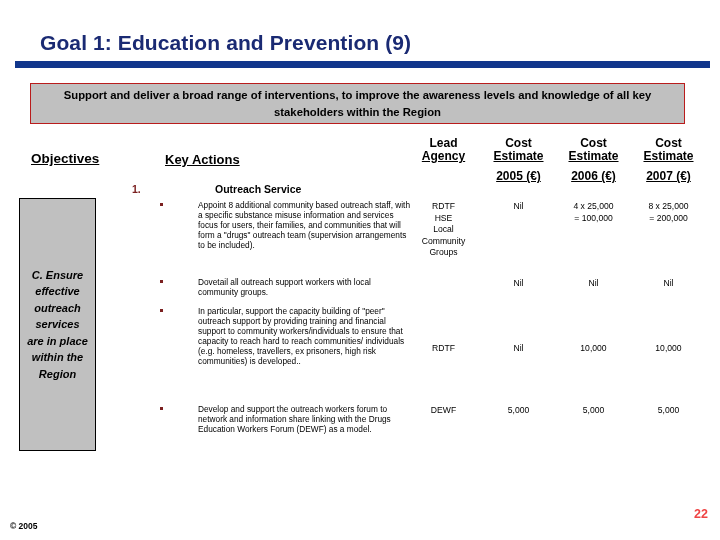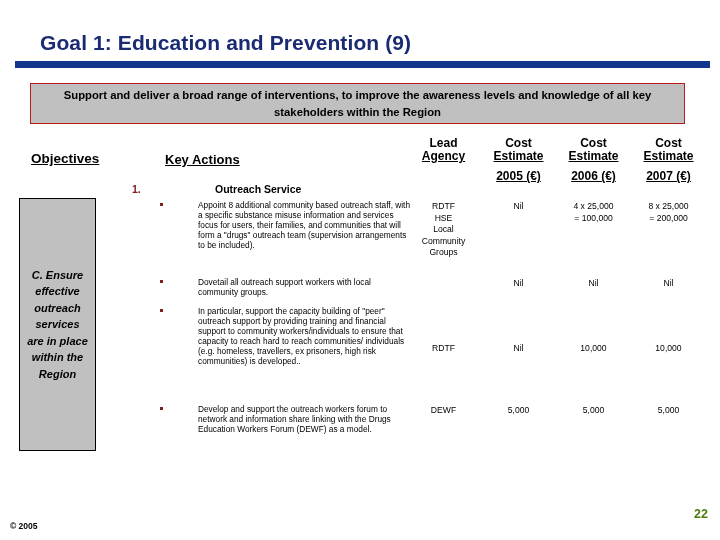--- a/index.html
+++ b/index.html
@@ -187,21 +187,21 @@
     top: 521px;
     font-size: 8.5px;
     font-weight: bold;
   }
   .footer-page {
     position: absolute;
     right: 12px;
     top: 507px;
     font-size: 12.5px;
     font-weight: bold;
-    color: #4d7c0f;
+    color: #ef4444;
   }
 </style>
 </head>
 <body>
 
 <div class="slide">
 
   <div class="slide-title">Goal 1: Education and Prevention  (9)</div>
   <div class="title-rule"></div>
 

